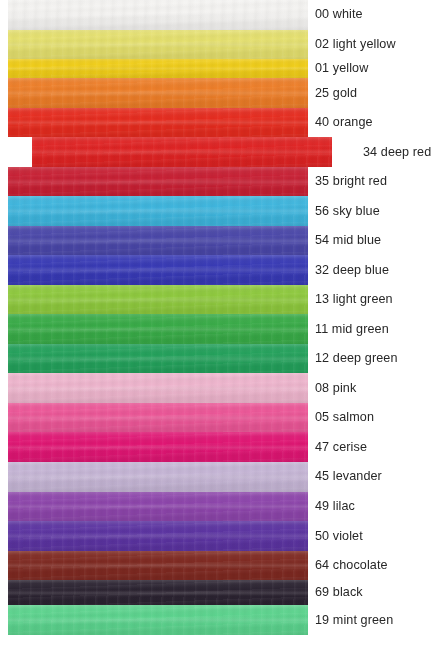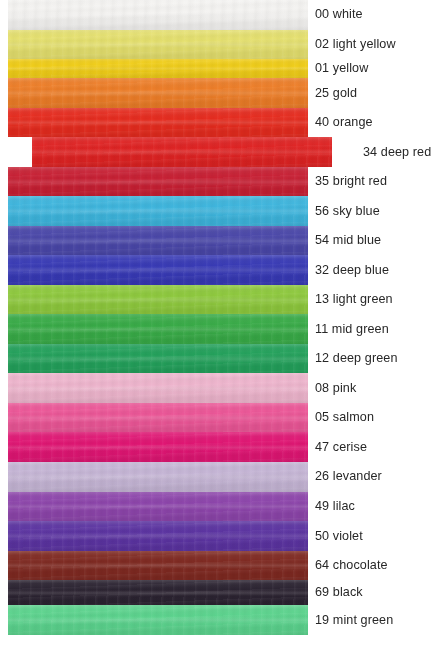--- a/index.html
+++ b/index.html
@@ -270,21 +270,21 @@
         <span class="label-text">47 cerise</span>
       </div>
     </div>
     <div class="swatch-row" style="height: 29.5455px;">
       <div class="page-margin"></div>
       <div class="color-band" title="51 levander" style="background-color: rgb(197, 181, 213);">
         <div class="streak"></div>
         <div class="grain"></div>
       </div>
       <div class="label-cell">
-        <span class="label-text">26 levander</span>
+        <span class="label-text">45 levander</span>
       </div>
     </div>
     <div class="swatch-row" style="height: 29.5455px;">
       <div class="page-margin"></div>
       <div class="color-band" title="49 lilac" style="background-color: rgb(141, 69, 171);">
         <div class="streak"></div>
         <div class="grain"></div>
       </div>
       <div class="label-cell">
         <span class="label-text">49 lilac</span>

